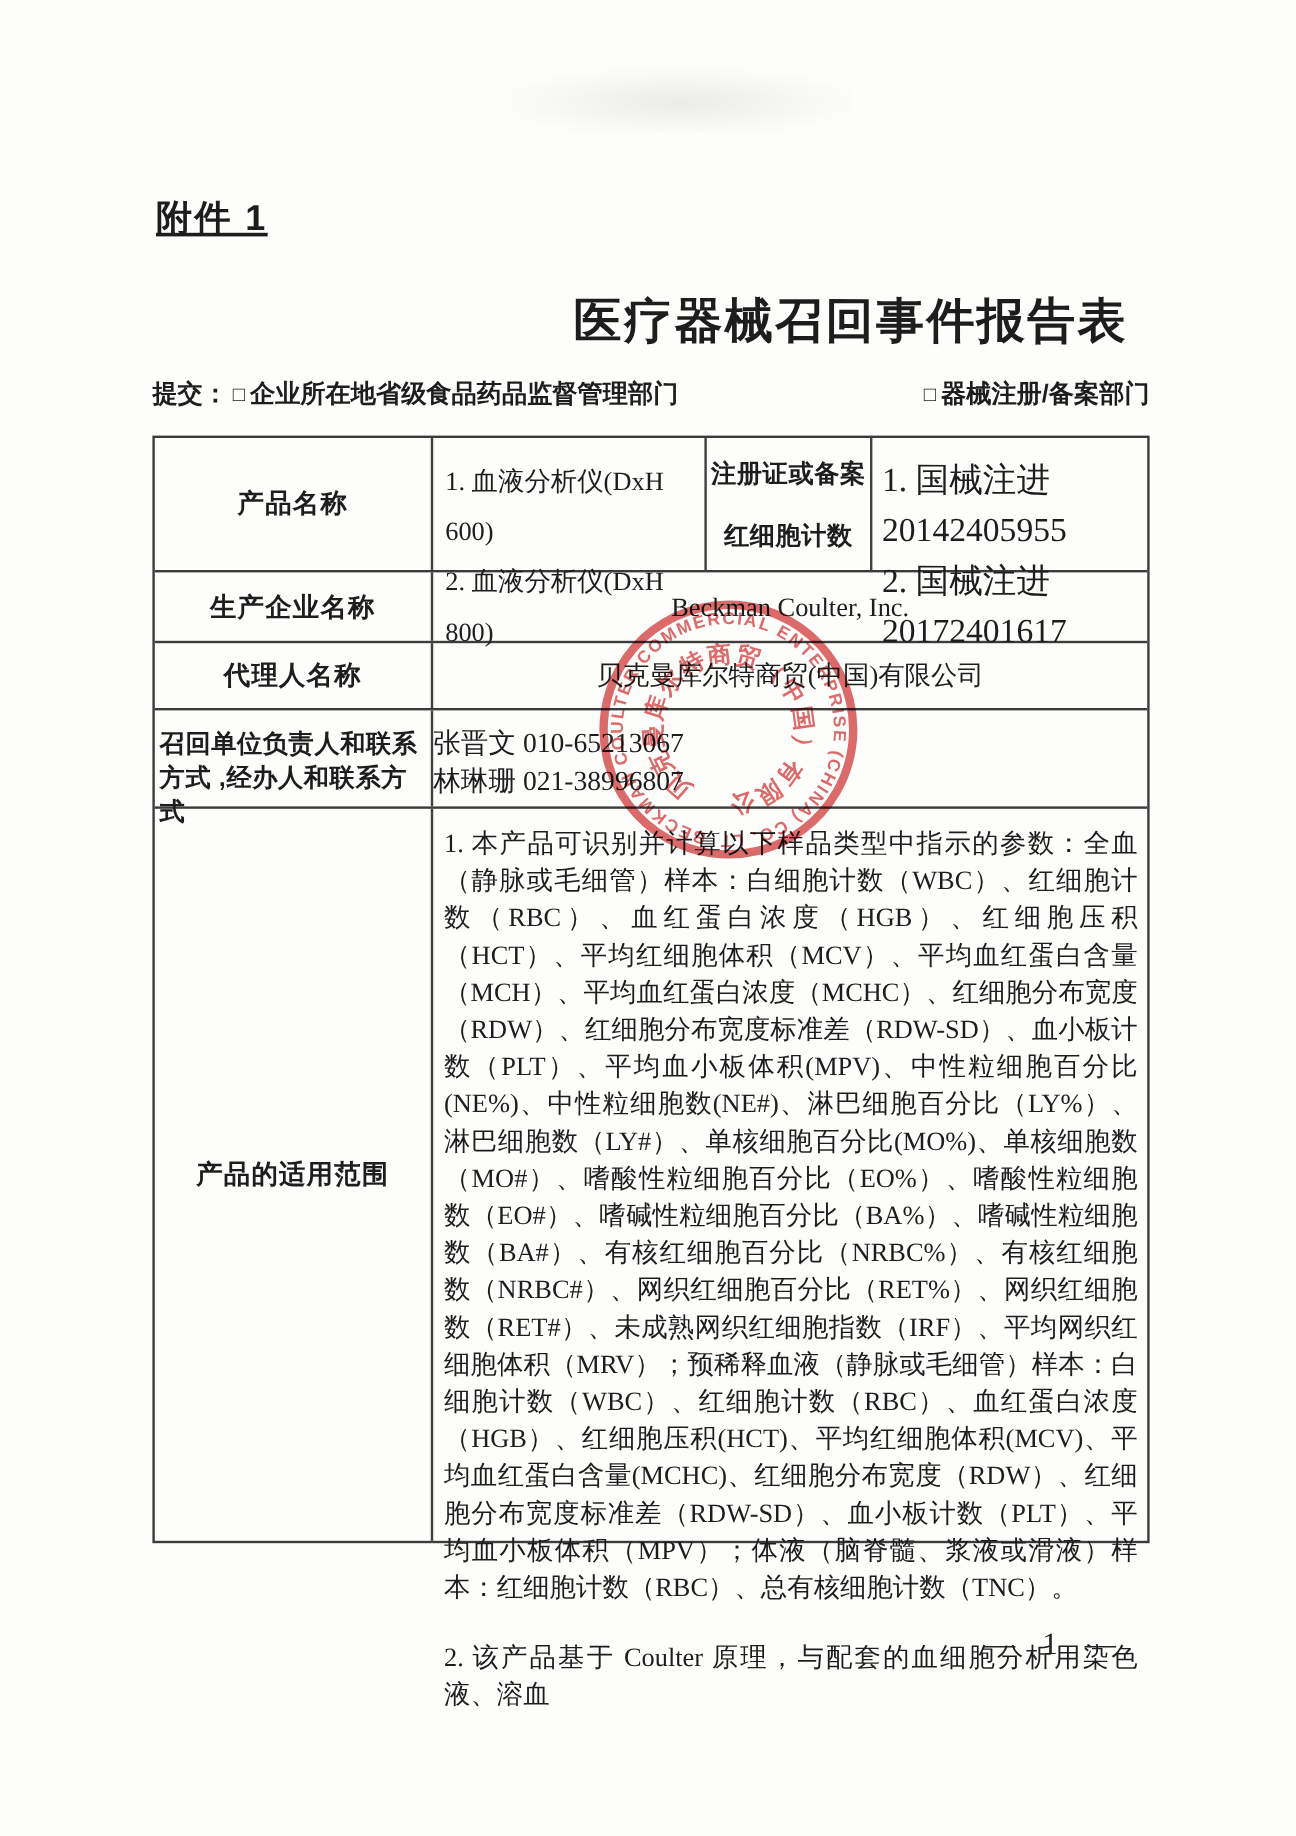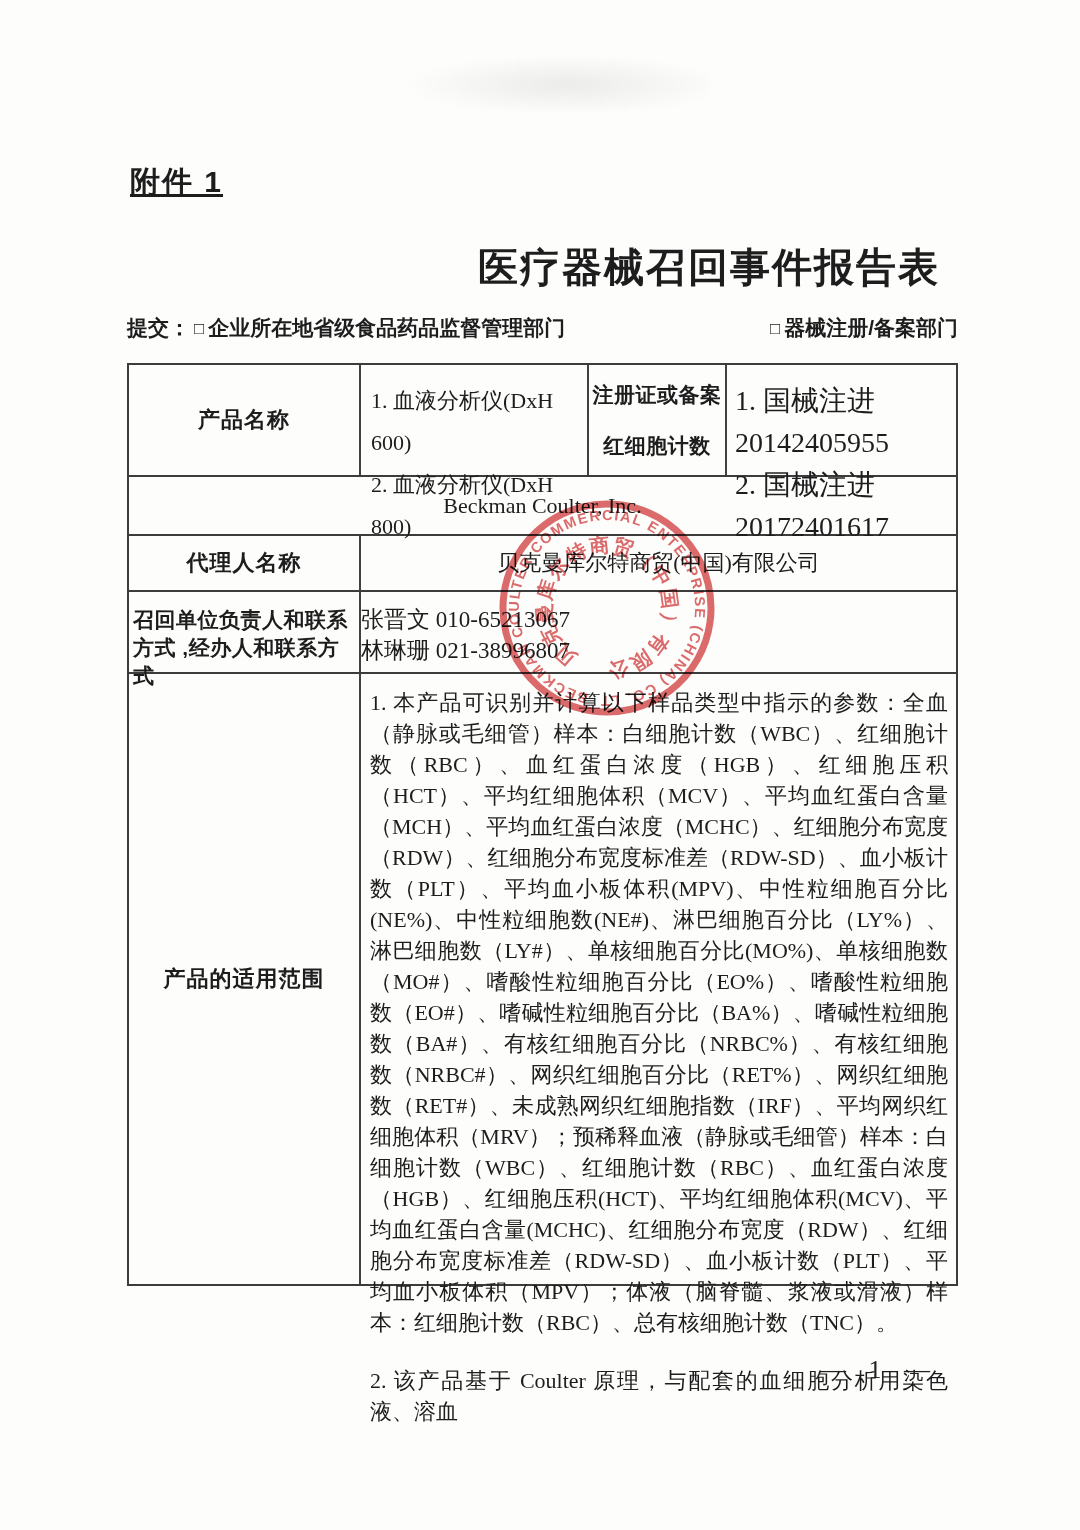--- a/index.html
+++ b/index.html
@@ -112,20 +112,21 @@
       <div>注册证或备案</div>
       <div>红细胞计数</div>
     </div>
     <div class="tcell c-regnums">
       <div>1. 国械注进 20142405955</div>
       <div>2. 国械注进 20172401617</div>
     </div>
   </div>
 
   <div class="trow r2">
+    <div class="tcell label-cell sans">生产企业名称</div>
     <div class="tcell value-cell">Beckman Coulter, Inc.</div>
   </div>
 
   <div class="trow r3">
     <div class="tcell label-cell sans">代理人名称</div>
     <div class="tcell value-cell">贝克曼库尔特商贸(中国)有限公司</div>
   </div>
 
   <div class="trow r4">
     <div class="tcell contact-label sans">

